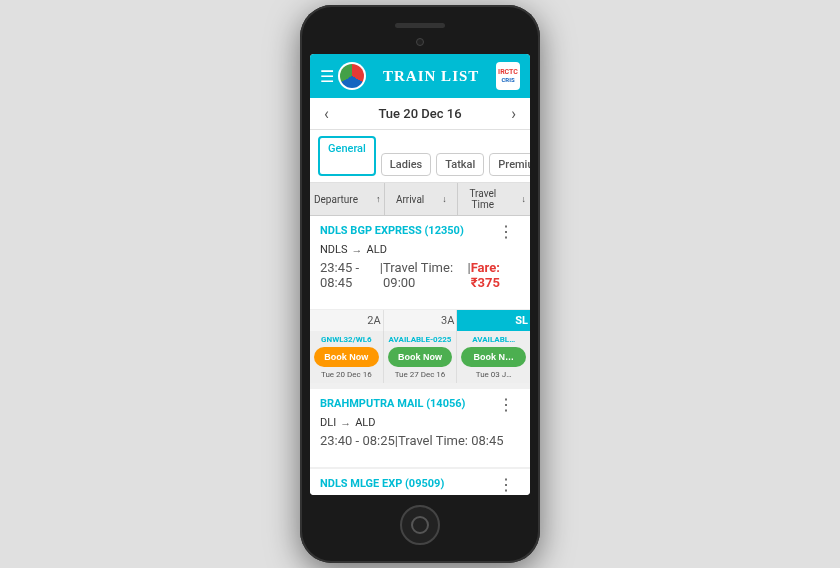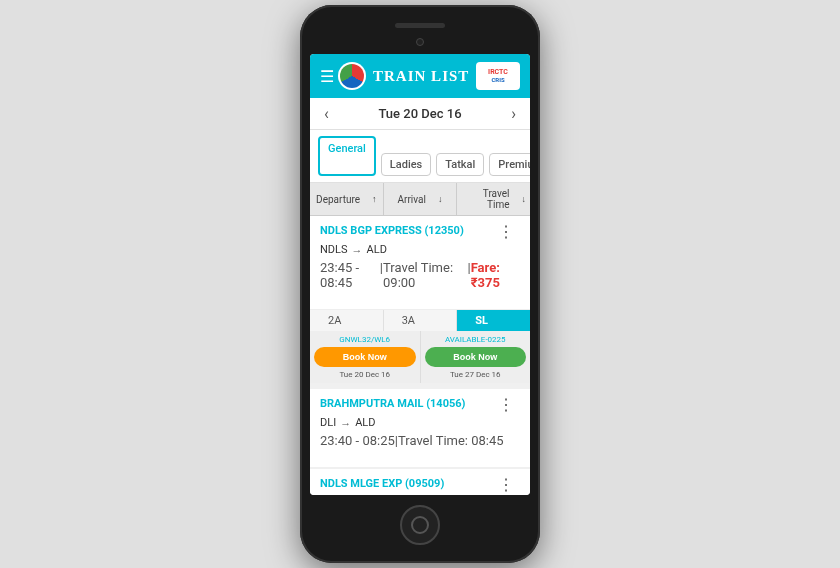--- a/index.html
+++ b/index.html
@@ -90,21 +90,21 @@
       color: white;
       font-weight: bold;
       font-size: 15px;
       letter-spacing: 1px;
       flex: 1;
       text-align: center;
       font-family: Liberation Serif, serif;
     }
 
     .header-right-logo {
-      width: 44px;
+      width: 24px;
       height: 28px;
       background: white;
       border-radius: 4px;
       display: flex;
       flex-direction: column;
       align-items: center;
       justify-content: center;
       font-size: 7px;
       font-weight: bold;
       color: #e53935;
@@ -172,29 +172,29 @@
 
     
     .sort-bar {
       display: flex;
       background: #e8e8e8;
       border-bottom: 1px solid #ccc;
     }
 
     .sort-item {
       flex: 1;
-      text-align: right;
+      text-align: center;
       padding: 5px 4px;
       font-size: 10px;
       color: #444;
       cursor: pointer;
       display: flex;
       align-items: center;
       justify-content: center;
-      gap: 12px;
+      gap: 18px;
       border-right: 1px solid #ccc;
     }
 
     .sort-item:last-child { border-right: none; }
 
     .sort-arrow {
       font-size: 9px;
     }
 
     
@@ -249,22 +249,22 @@
     }
 
     
     .class-tabs {
       display: flex;
       border-top: 1px solid #eee;
     }
 
     .class-tab {
       flex: 1;
-      text-align: left;
-      padding: 4px 18px;
+      text-align: right;
+      padding: 4px 2px;
       font-size: 11px;
       color: #555;
       cursor: pointer;
       background: #f5f5f5;
       border-right: 1px solid #e0e0e0;
     }
 
     .class-tab:last-child { border-right: none; }
 
     .class-tab.active {
@@ -285,21 +285,21 @@
       text-align: center;
       border-right: 1px solid #ddd;
       overflow: hidden;
     }
 
     .avail-col:last-child { border-right: none; }
 
     .avail-label {
       font-size: 8px;
       color: #00bcd4;
-      font-weight: normal;
+      font-weight: bold;
       white-space: nowrap;
       overflow: hidden;
       text-overflow: ellipsis;
     }
 
     .book-btn {
       display: block;
       width: 100%;
       margin: 3px 0;
       padding: 5px 2px;
@@ -430,20 +430,25 @@
         <div class="avail-col">
           <div class="avail-label">GNWL32/WL6</div>
           <button class="book-btn orange">Book Now</button>
           <div class="avail-date">Tue 20 Dec 16</div>
         </div>
         <div class="avail-col">
           <div class="avail-label">AVAILABLE-0225</div>
           <button class="book-btn green">Book Now</button>
           <div class="avail-date">Tue 27 Dec 16</div>
         </div>
+        <div class="avail-col">
+          <div class="avail-label">AVAILABL…</div>
+          <button class="book-btn green">Book N…</button>
+          <div class="avail-date">Tue 03 J…</div>
+        </div>
       </div>
     </div>
 
     <div class="train-card-2">
       <div class="train-card-header">
         <span class="train-name">BRAHMPUTRA MAIL  (14056)</span>
         <span class="train-more">⋮</span>
       </div>
       <div class="train-route">
         <span>DLI</span>

